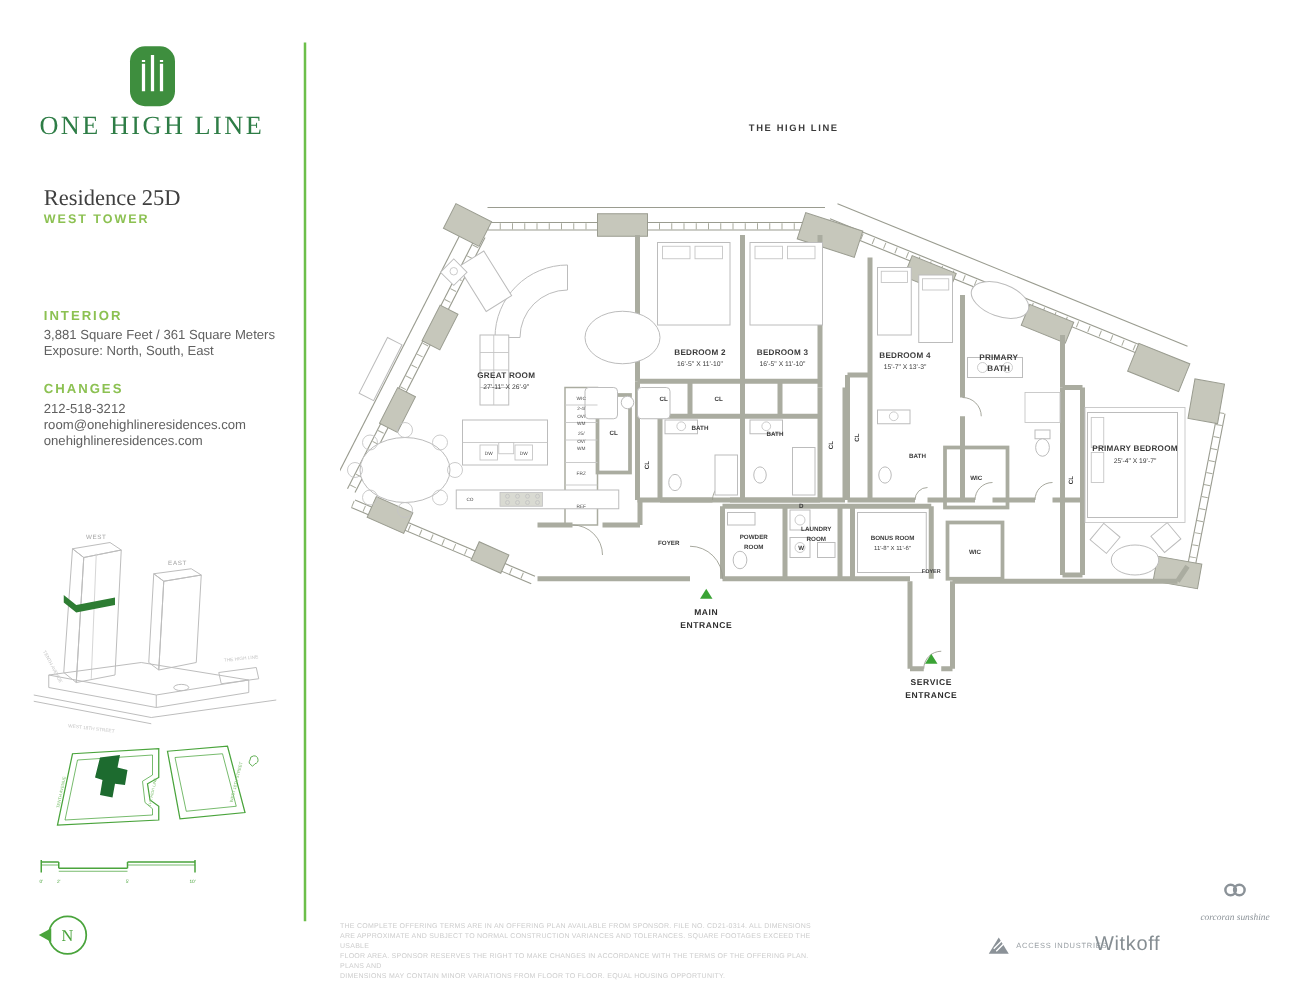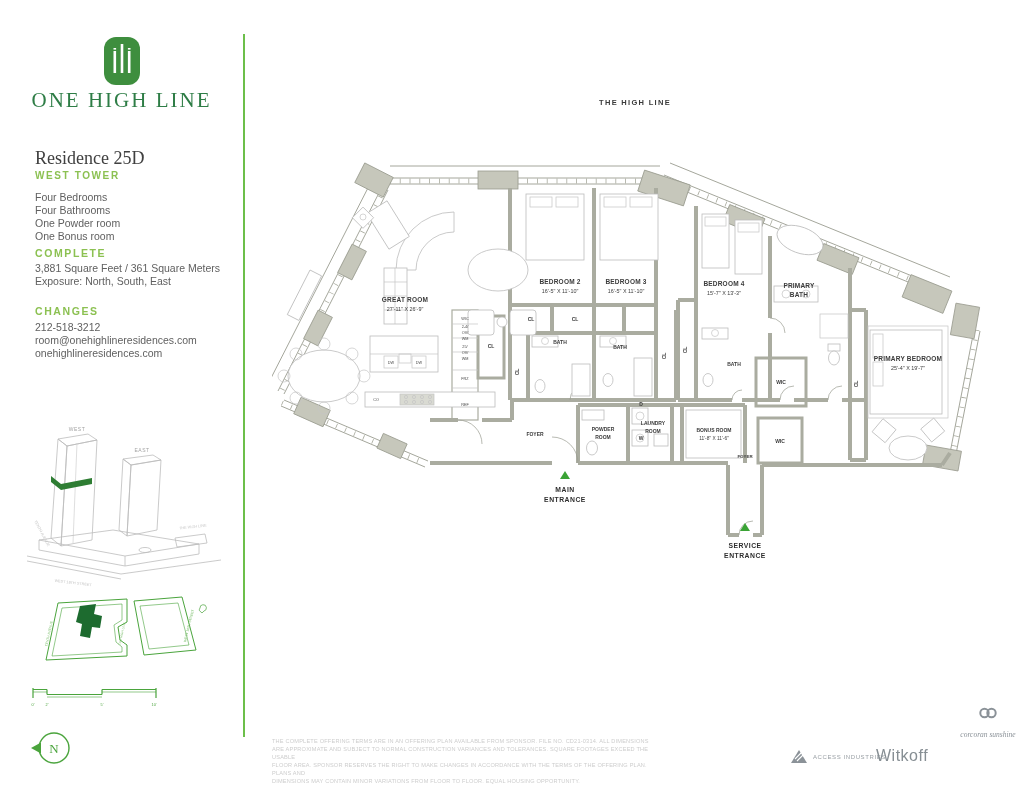--- a/index.html
+++ b/index.html
@@ -64,28 +64,22 @@
         <rect x="24.9" y="15" width="2.6" height="22" fill="#fff"></rect>
         <rect x="10.5" y="12" width="2.6" height="1.6" fill="#fff"></rect>
         <rect x="24.9" y="12" width="2.6" height="1.6" fill="#fff"></rect>
       </svg>
     </div>
     <h1 class="brand">ONE HIGH LINE</h1>
 
     <h2 class="res-title">Residence 25D</h2>
     <div class="tower">WEST TOWER</div>
 
-    <div class="features">
-      <div>Four Bedrooms</div>
-      <div>Four Bathrooms</div>
-      <div>One Powder room</div>
-      <div>One Bonus room</div>
-    </div>
-
-    <div class="sec-label" style="top:247px">COMPLETE</div>
+
+    <div class="sec-label" style="top:247px">INTERIOR</div>
     <div class="sec-body" style="top:262px">3,881 Square Feet / 361 Square Meters</div>
     <div class="sec-body" style="top:275px">Exposure: North, South, East</div>
 
     <div class="sec-label" style="top:305px">CHANGES</div>
     <div class="sec-body" style="top:321px">212-518-3212</div>
     <div class="sec-body" style="top:334px">room@onehighlineresidences.com</div>
     <div class="sec-body" style="top:347px">onehighlineresidences.com</div>
 
     <svg class="towers-svg" width="200" height="168" viewBox="0 0 200 168">
       <g stroke="#bdbdbd" stroke-width=".8" fill="none">

